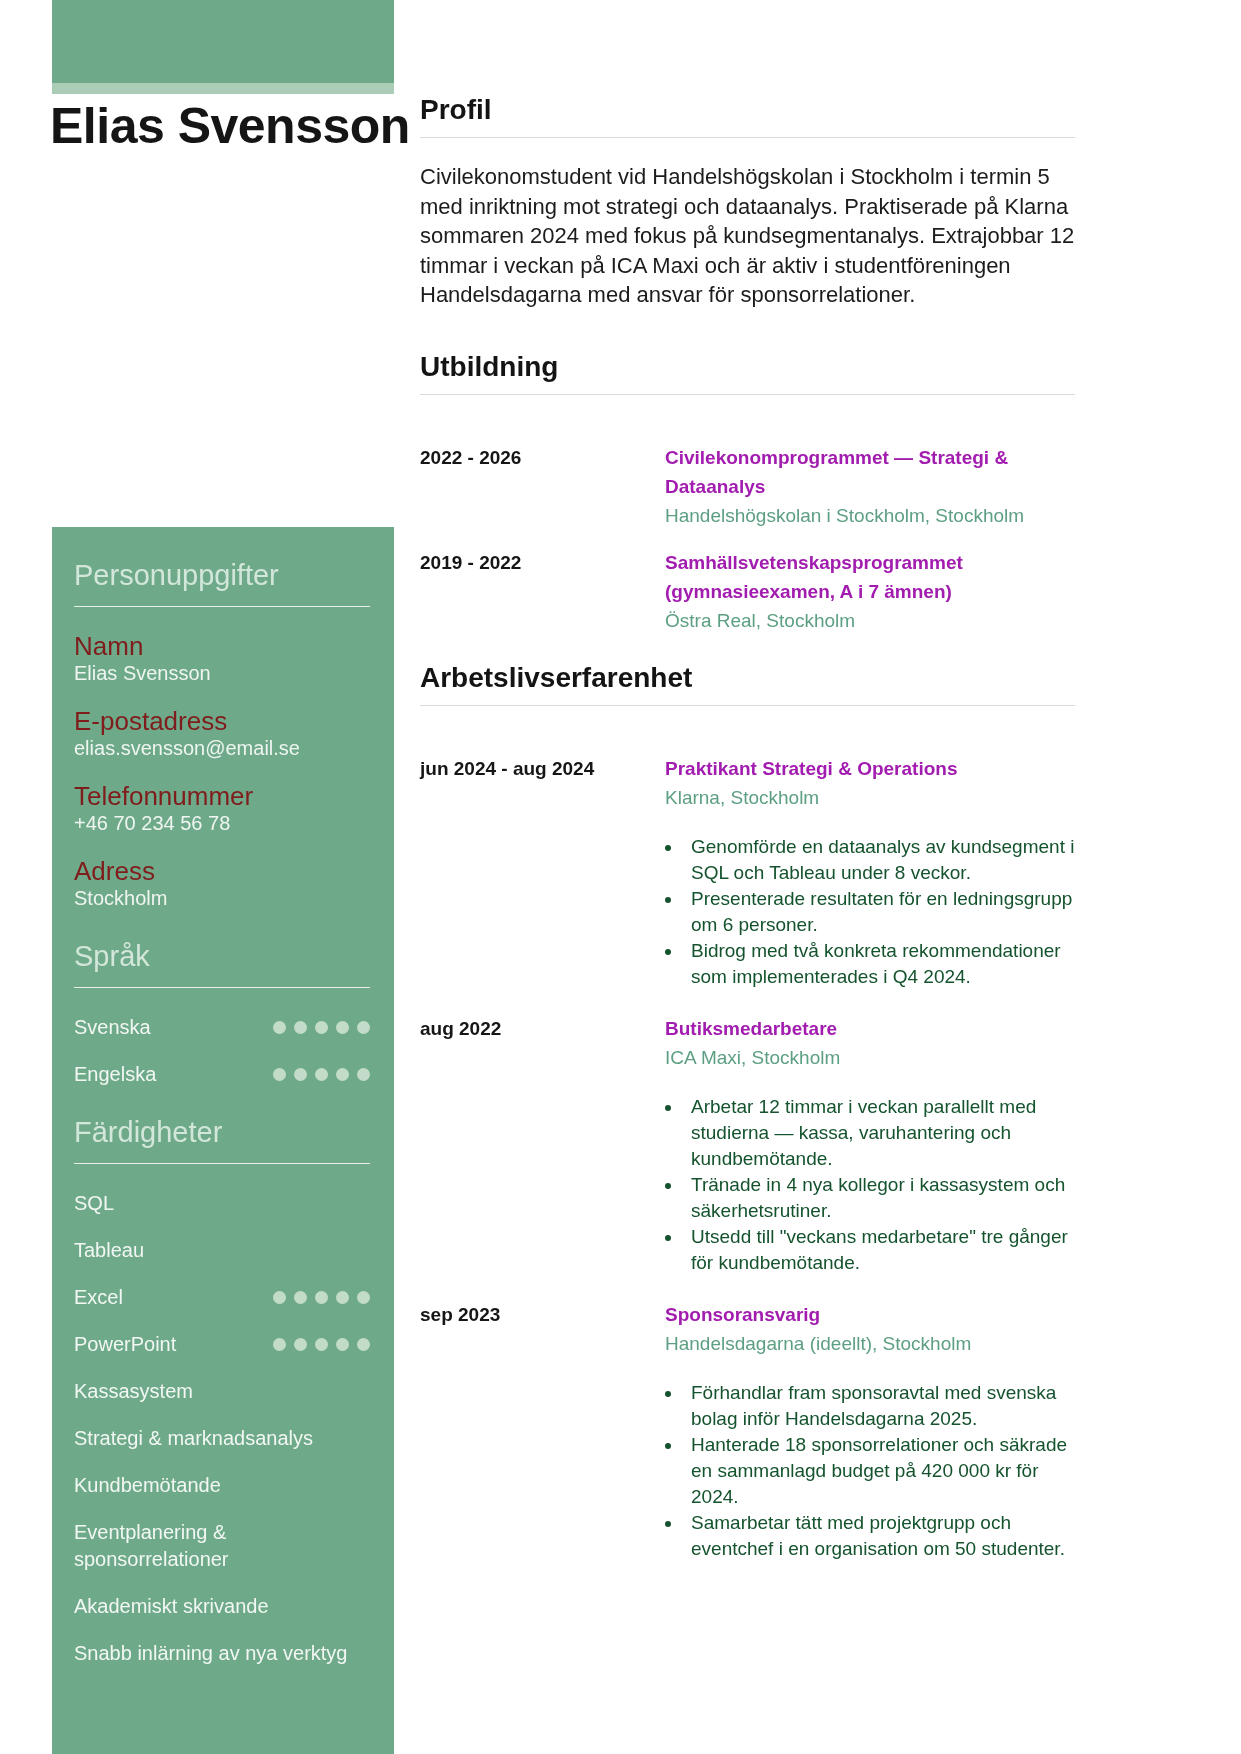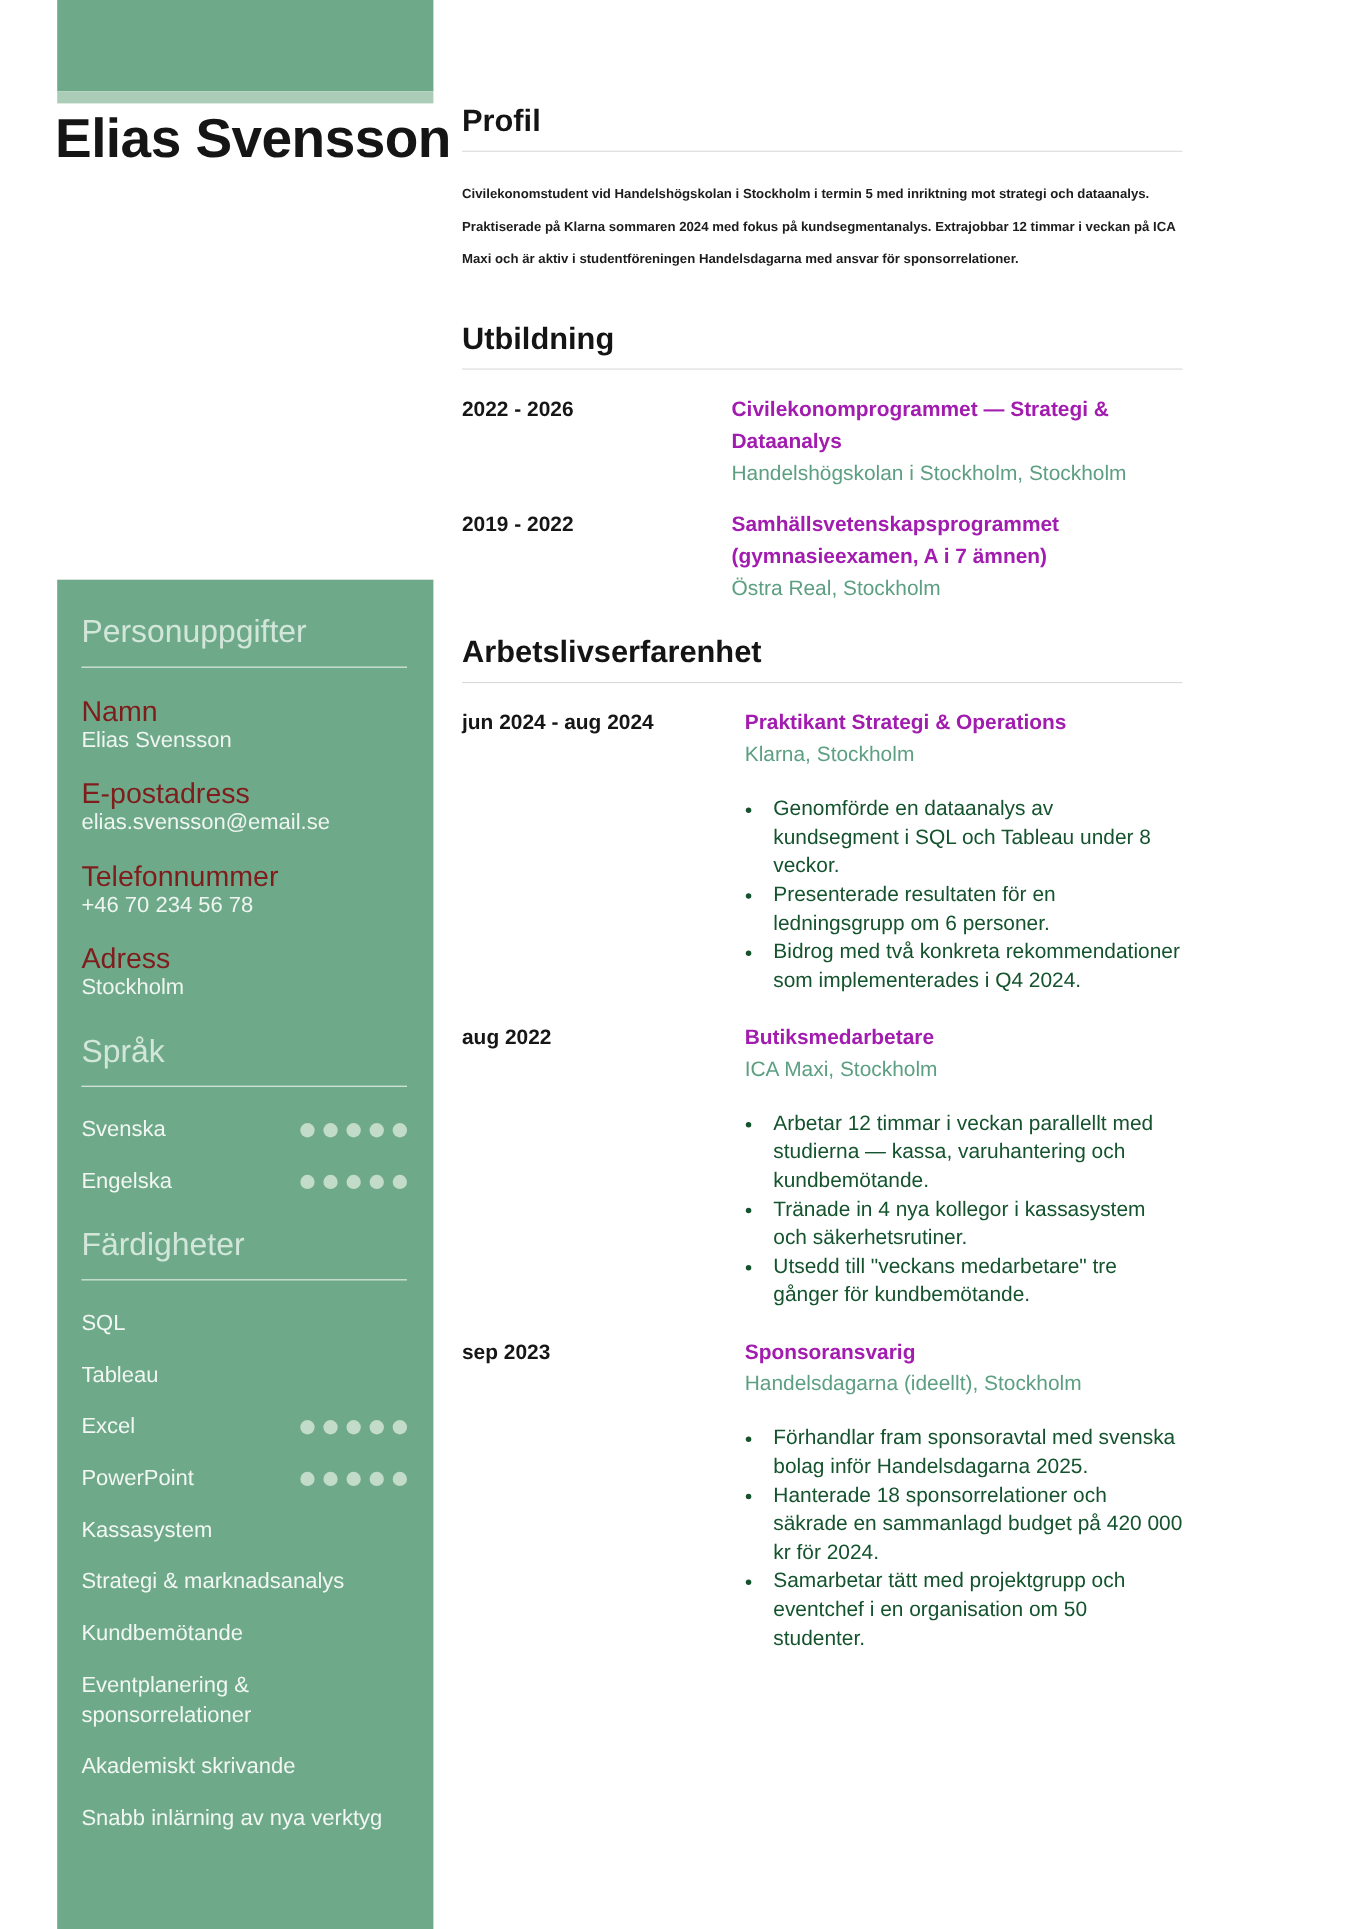--- a/index.html
+++ b/index.html
@@ -29,26 +29,26 @@
   .side-section{margin-top:28px;}
   .skill-row{display:flex;justify-content:space-between;align-items:center;margin-bottom:20px;}
   .skill-name{font-size:20px;line-height:27px;color:#F2F7F3;}
   .dots{display:flex;flex:0 0 auto;margin-left:10px;}
   .dot{width:13px;height:13px;border-radius:50%;background:var(--dot);margin-left:8px;display:inline-block;}
   
   .main{position:absolute;left:420px;top:0;width:655px;}
   .m-title{font-size:28px;font-weight:700;margin:0;color:#141414;line-height:34px;}
   .m-rule{height:1px;background:#DADADA;margin:10px 0 0;}
   .sec-profil{padding-top:93px;}
-  .profile-text{margin:24px 0 0;font-size:12px;line-height:29.5px;color:#1c1c1c;font-weight:bold;}
+  .profile-text{margin:24px 0 0;font-size:22px;line-height:29.5px;color:#1c1c1c;}
   .sec{margin-top:40px;}
   .sec-arbete{margin-top:26px;}
-  .entries{margin-top:22px;}
+  .entries{margin-top:48px;}
   .entry{display:flex;margin-bottom:18px;}
-  .exp-entries .entry{margin-bottom:24px;gap:12px;}
+  .exp-entries .entry{margin-bottom:24px;}
   .entry-period{flex:0 0 245px;width:245px;font-weight:700;font-size:19px;line-height:29px;color:#161616;}
   .entry-body{flex:1;}
   .entry-title{font-weight:700;font-size:19px;line-height:29px;color:#a21caf;}
   .entry-org{font-size:19px;line-height:29px;color:var(--link-green);}
   .bullets{margin:22px 0 0;padding:0 0 0 18px;}
   .bullets li{font-size:19px;line-height:26px;padding-left:8px;color:#14532d;}
 </style>
 </head>
 <body>
 

